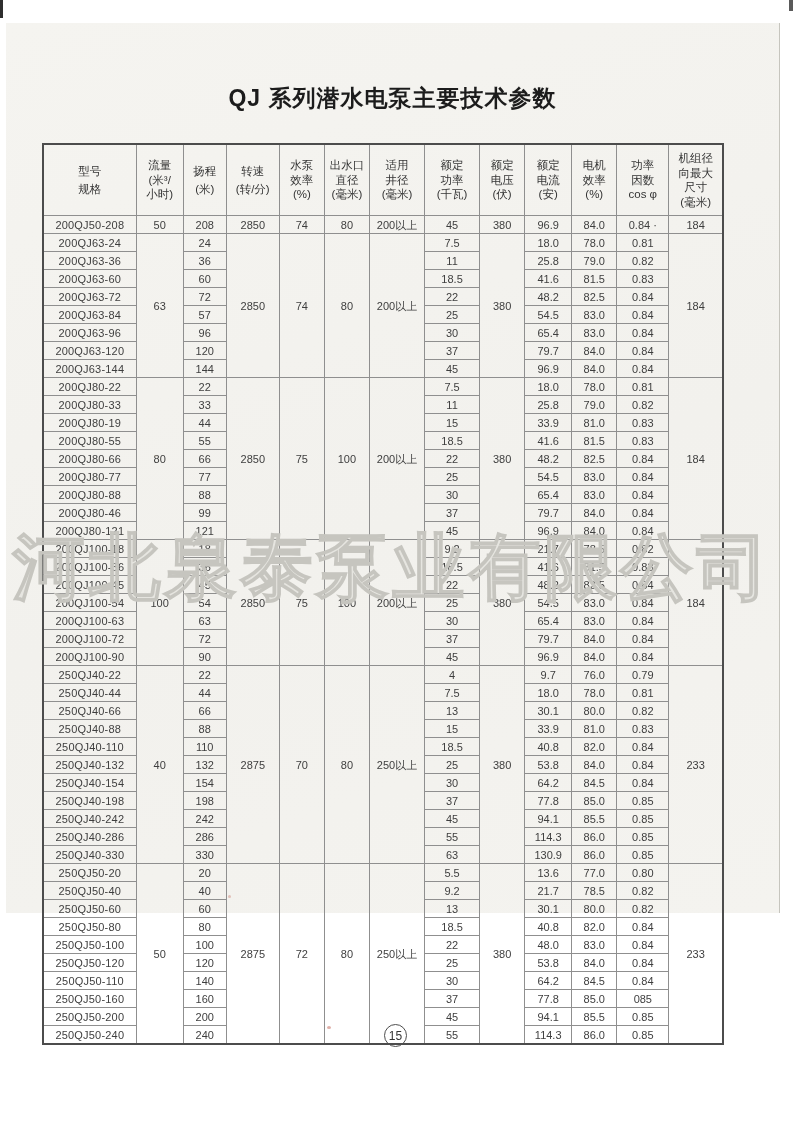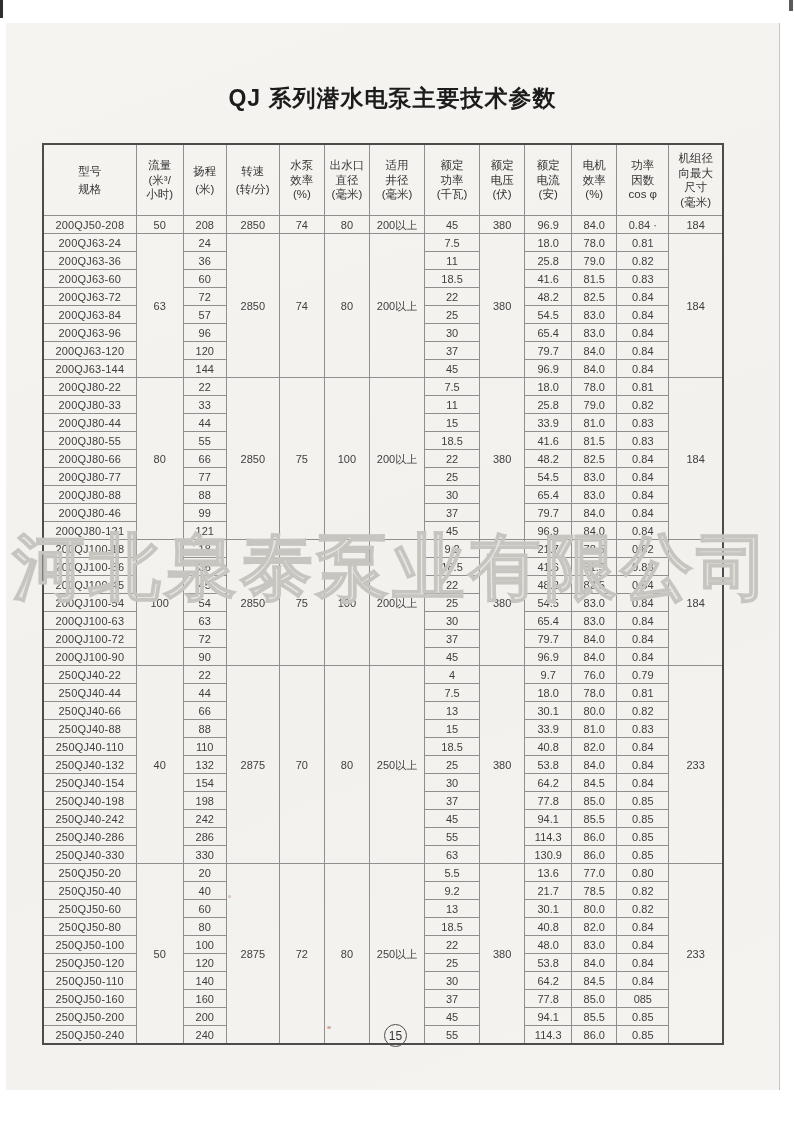--- a/index.html
+++ b/index.html
@@ -1,21 +1,21 @@
 <!DOCTYPE html>
 <html><head>
 <meta charset="utf-8">
 <style>
   html,body{margin:0;padding:0;}
   body{
     width:794px;height:1123px;position:relative;background:#ffffff;
     font-family:"Liberation Sans","DejaVu Sans",sans-serif;overflow:hidden;
   }
   .page{
-    position:absolute;left:6px;top:23px;width:773px;height:1067px;
+    position:absolute;left:6px;top:23px;width:773px;height:890px;
     background:linear-gradient(160deg,#f5f4f0 0%,#f2f1ed 55%,#f4f3ef 100%);
     border-right:1px solid #c6c5be;
   }
   .edge-mark-left{position:absolute;left:0;top:0;width:3px;height:18px;background:#2e2e2e;}
   .edge-mark-right{position:absolute;right:1px;top:0;width:4px;height:11px;background:#5a5a5a;}
   .title{
     position:absolute;top:60px;left:0;right:0;text-align:center;
     font-size:23px;font-weight:bold;color:#1c1c1c;letter-spacing:1px;margin:0;
   }
   table.spec{
@@ -246,21 +246,21 @@
         </tr>
         <tr>
           <td class="cell-model">200QJ80-33</td>
           <td class="cell-head">33</td>
           <td class="cell-rated-power">11</td>
           <td class="cell-rated-current">25.8</td>
           <td class="cell-motor-efficiency">79.0</td>
           <td class="cell-power-factor">0.82</td>
         </tr>
         <tr>
-          <td class="cell-model">200QJ80-44</td>
+          <td class="cell-model">200QJ80-19</td>
           <td class="cell-head">44</td>
           <td class="cell-rated-power">15</td>
           <td class="cell-rated-current">33.9</td>
           <td class="cell-motor-efficiency">81.0</td>
           <td class="cell-power-factor">0.83</td>
         </tr>
         <tr>
           <td class="cell-model">200QJ80-55</td>
           <td class="cell-head">55</td>
           <td class="cell-rated-power">18.5</td>

